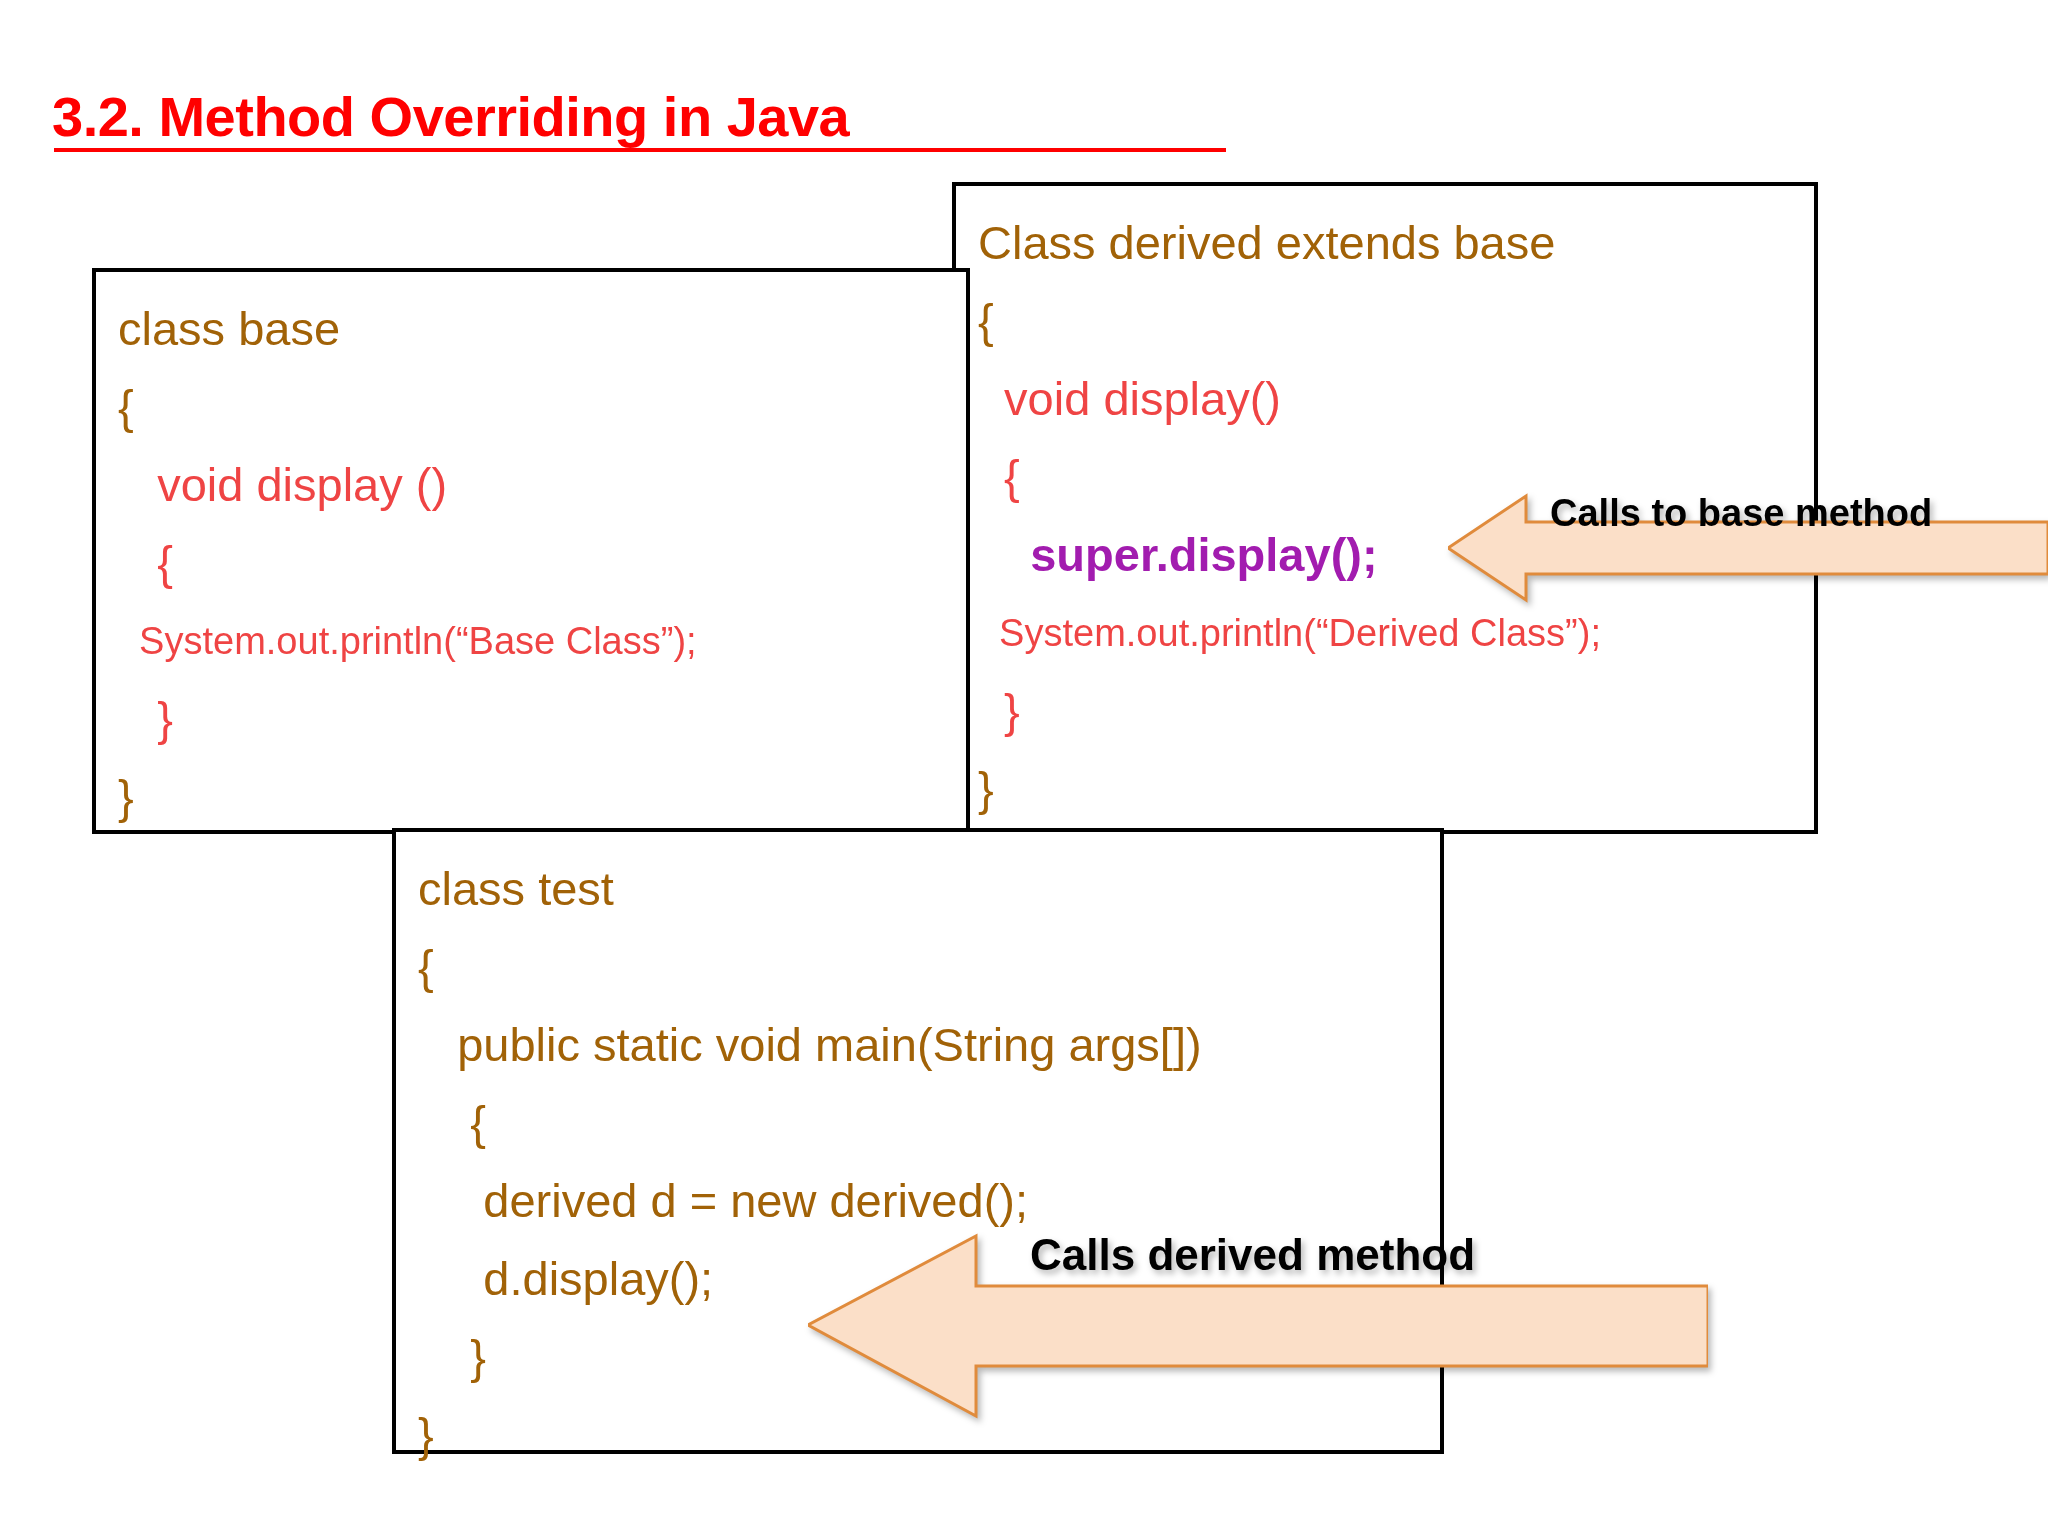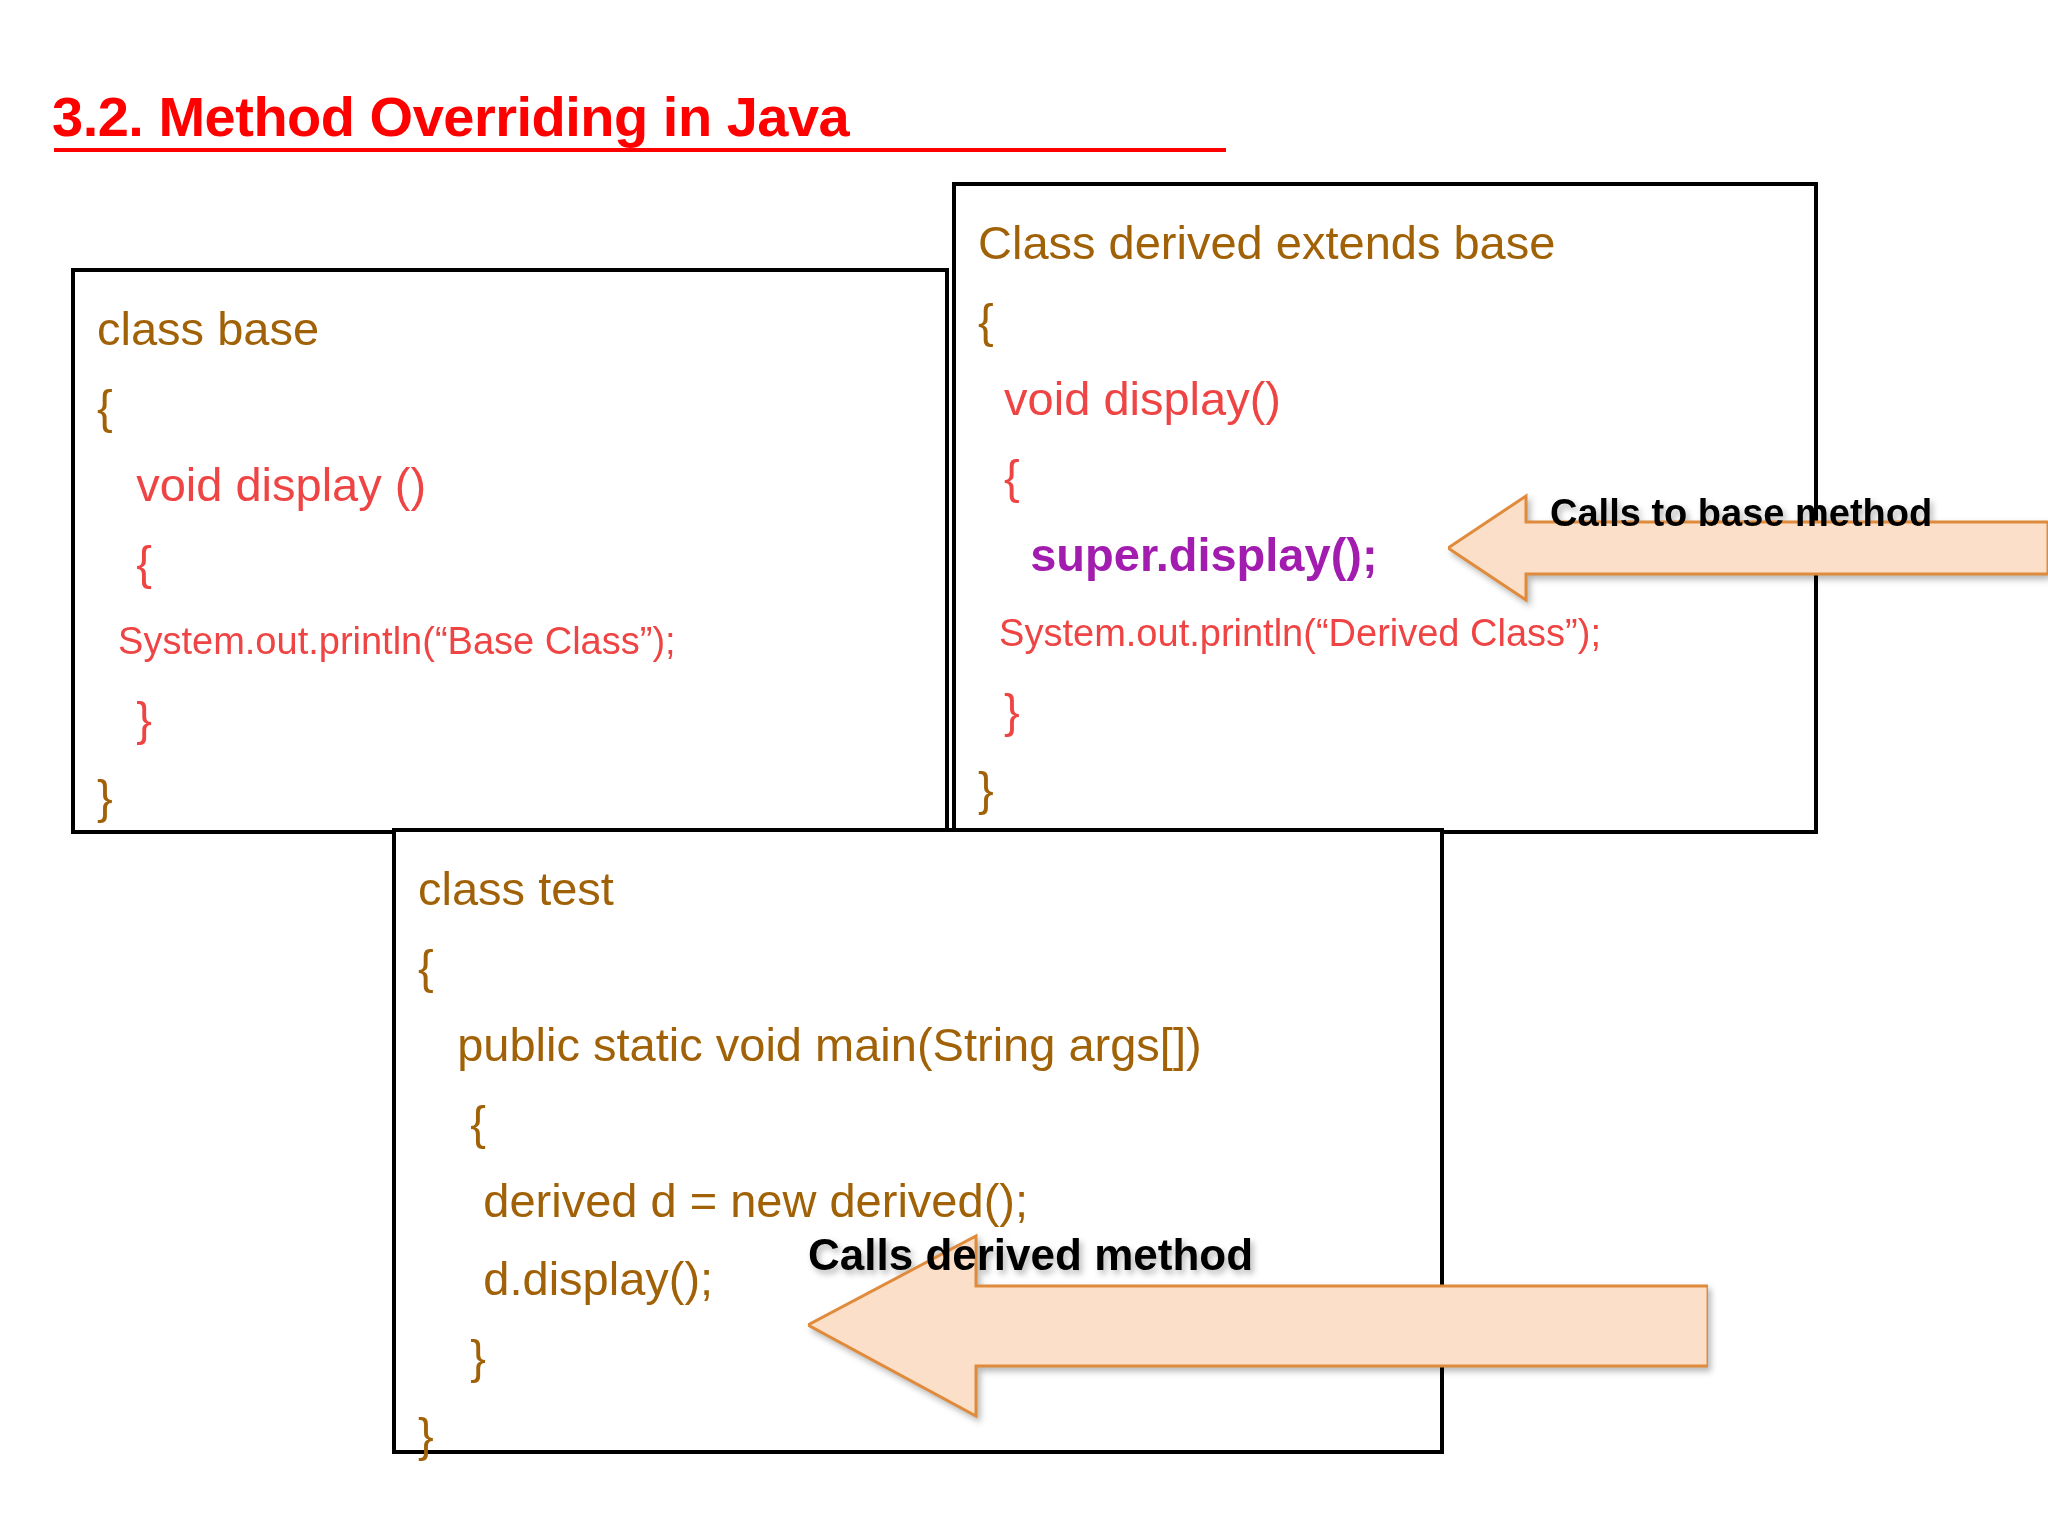--- a/index.html
+++ b/index.html
@@ -37,21 +37,21 @@
   }
 
   
   .code-box {
     position: absolute;
     background: #ffffff;
     border: 4px solid #000000;
     box-sizing: border-box;
   }
   #box-base {
-    left: 71px;
+    left: 92px;
     top: 268px;
     width: 878px;
     height: 566px;
     z-index: 2;
   }
   #box-derived {
     left: 952px;
     top: 182px;
     width: 866px;
     height: 652px;
@@ -118,20 +118,21 @@
   }
 
   #callout-derived {
     left: 808px;
     top: 1230px;
     width: 900px;
     height: 190px;
   }
   #callout-derived .callout-label {
     font-size: 44px;
+    margin-left: 222px;
   }
 </style>
 </head>
 <body>
 
 <div id="slide-title">3.2. Method Overriding in Java</div>
 <div id="slide-title-underline"></div>
 
 <div class="code-box" id="box-base">
   <div class="code-lines">

